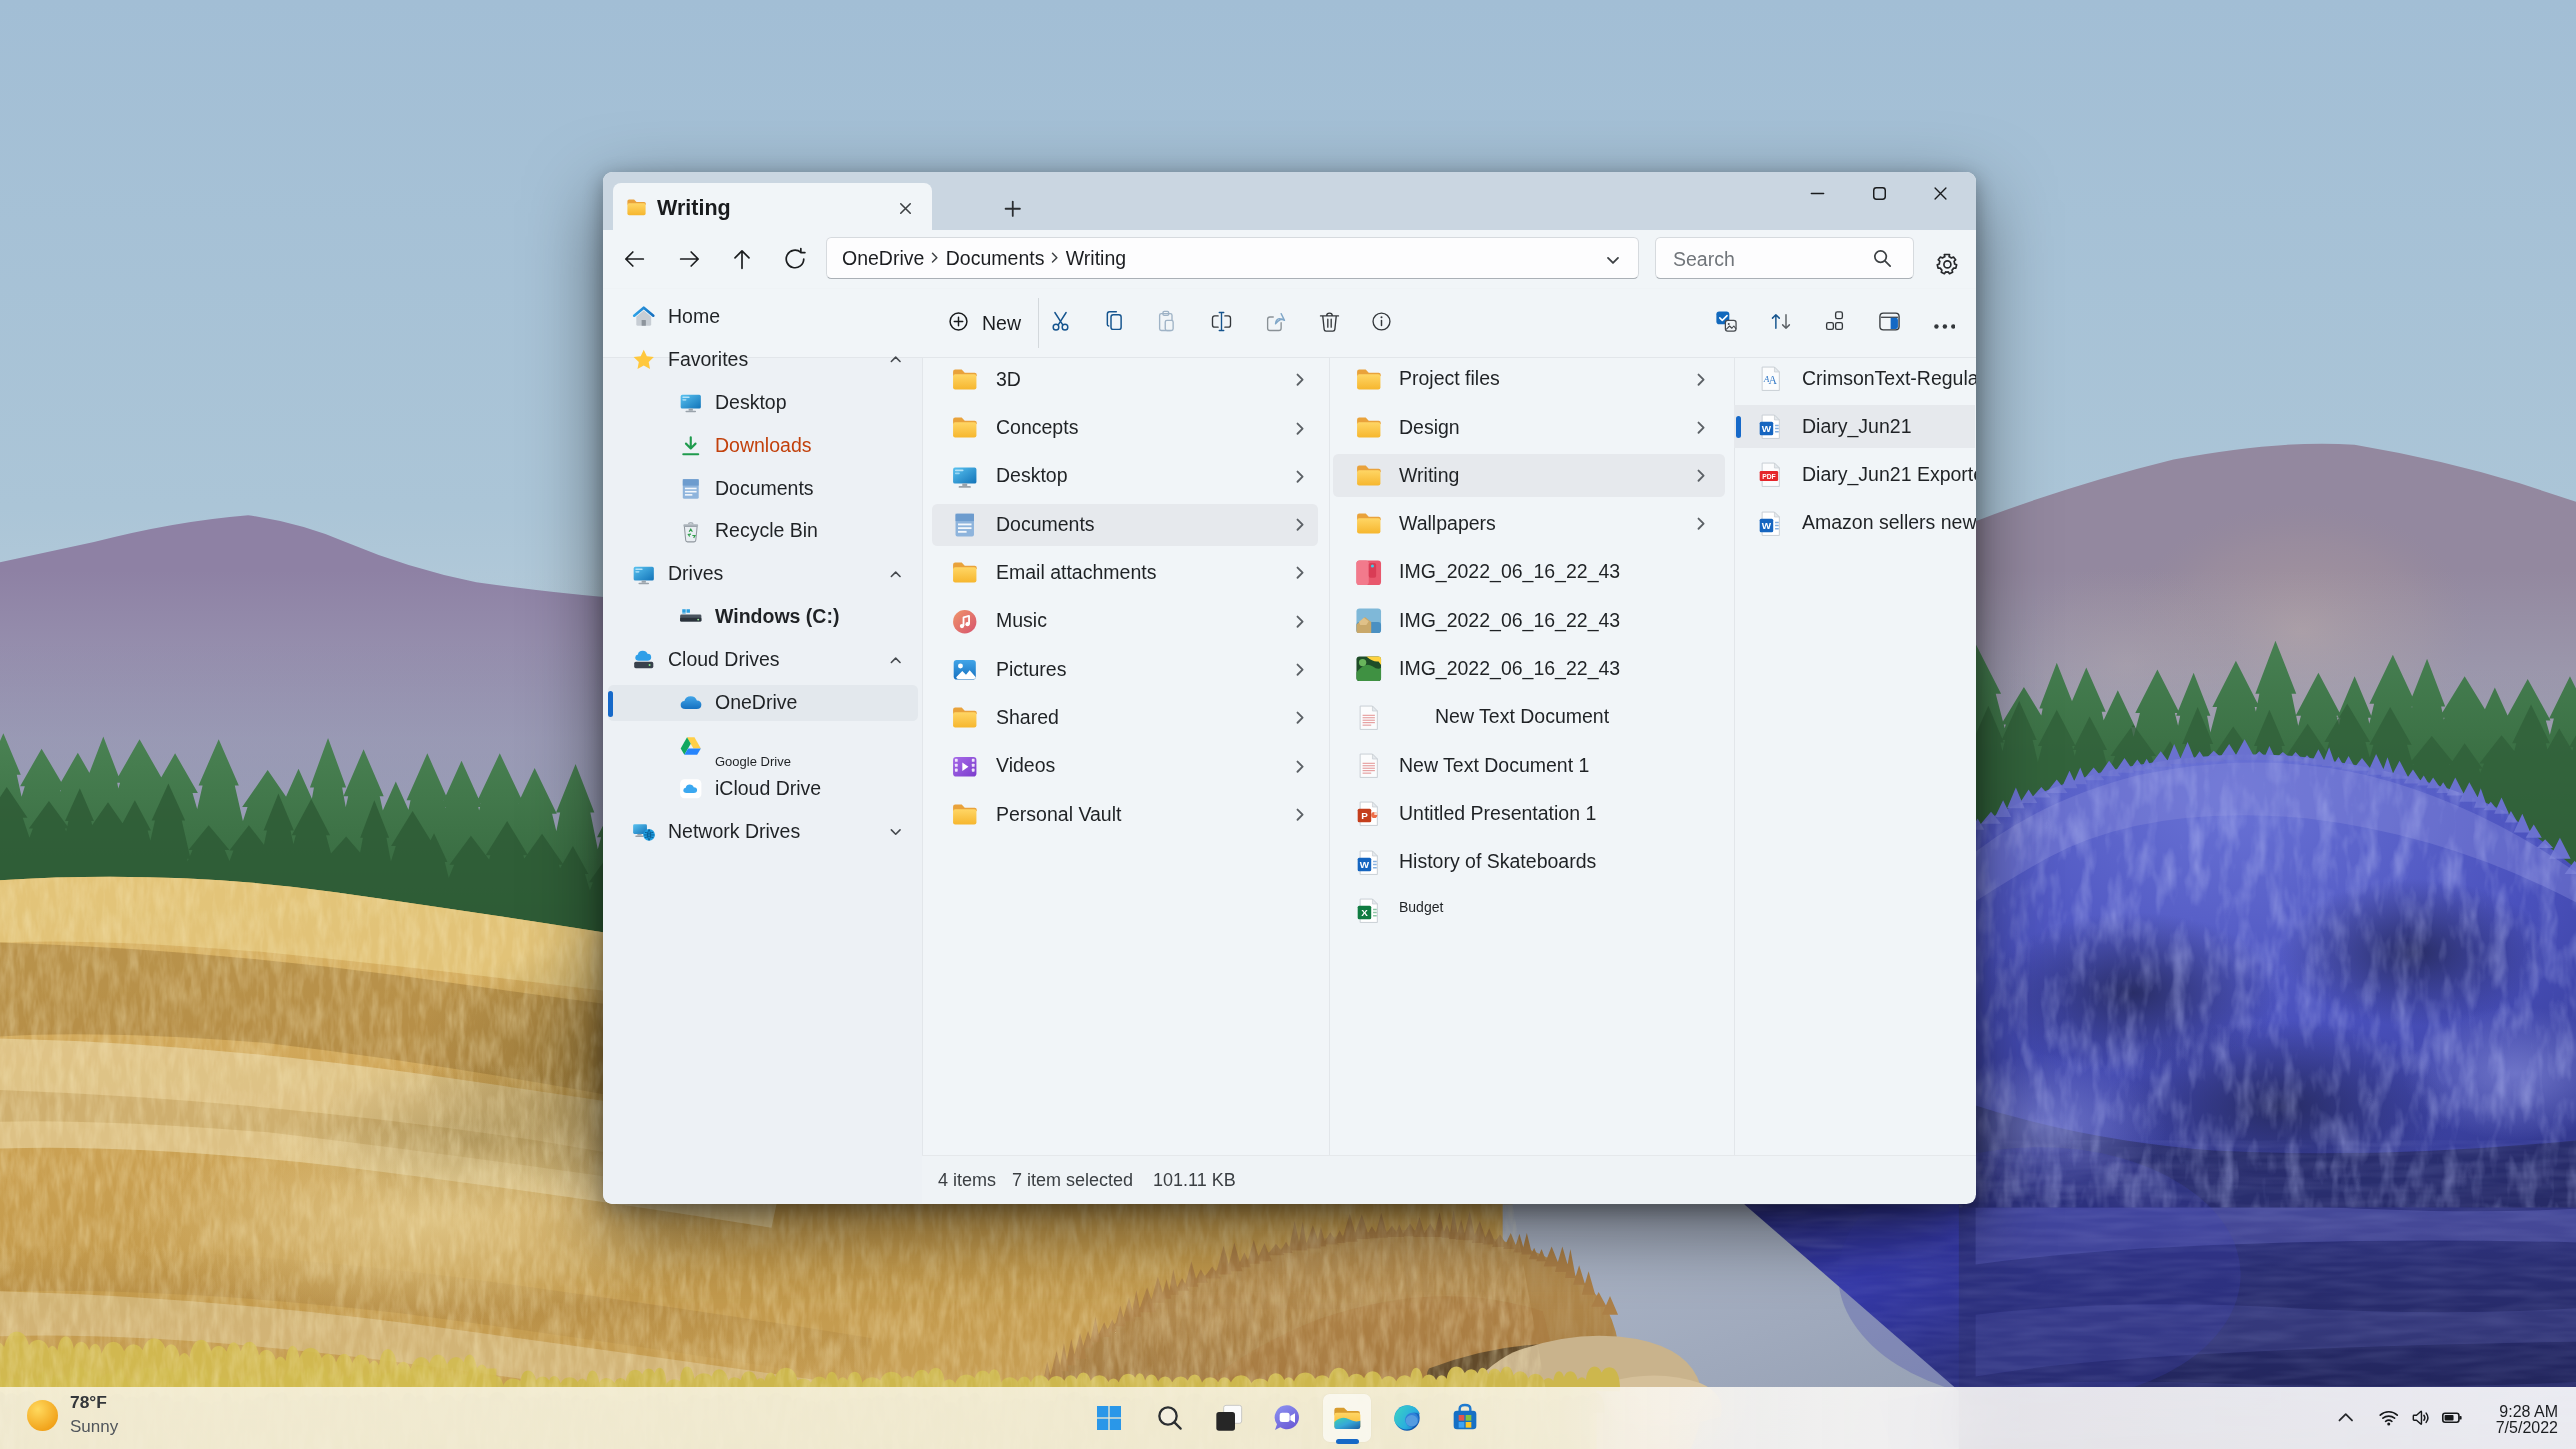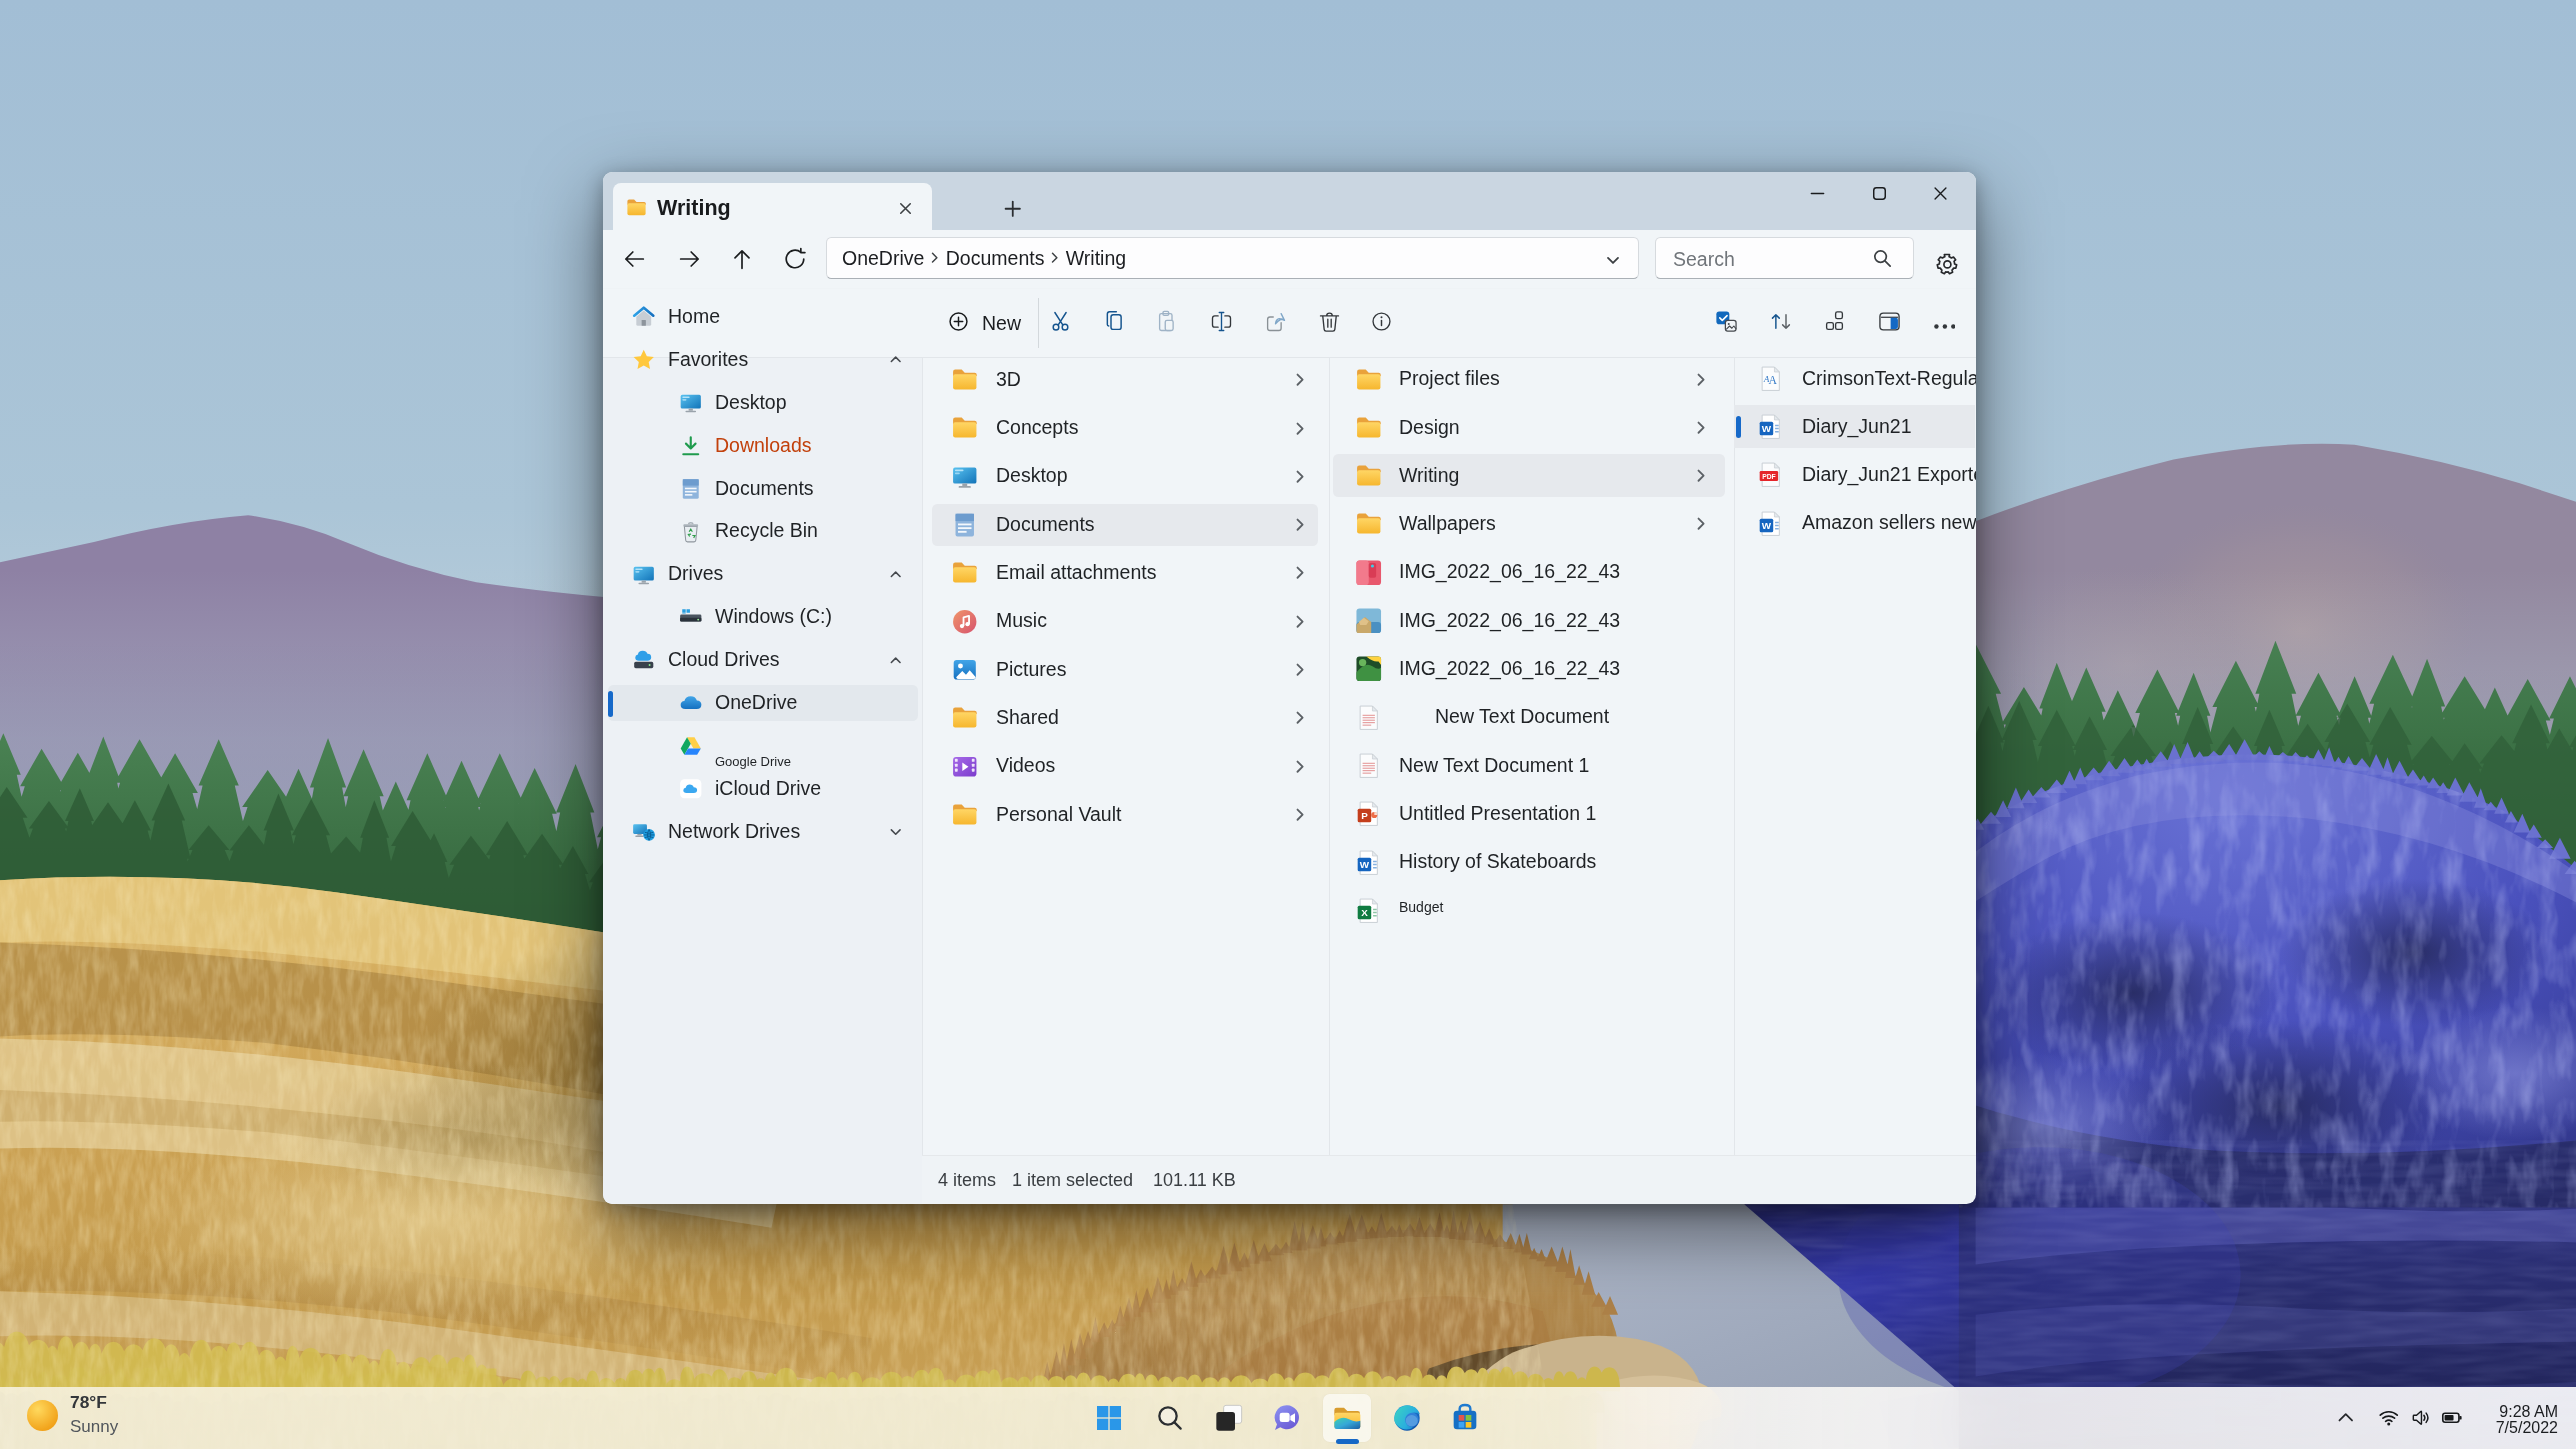--- a/index.html
+++ b/index.html
@@ -409,21 +409,21 @@
     <div style="position:absolute;left:65px;top:390px;font-size:19.5px;color:#1f2225;font-weight:400;white-space:nowrap;">Drives</div>
     <svg style="position:absolute;left:284px;top:394px;" width="17.4" height="17.4" viewBox="0 0 24 24">
       <path d="M6 14.5 l6-6 6 6" stroke="#45494e" stroke-width="2.2" fill="none" stroke-linecap="round" stroke-linejoin="round"></path>
     </svg>
     <svg style="position:absolute;left:75px;top:433px;" width="25.5" height="25.5" viewBox="0 0 48 48">
       <rect x="4" y="18" width="40" height="13" rx="2.5" fill="#4a545f"></rect>
       <rect x="4" y="24" width="40" height="7" rx="2" fill="#2a323b"></rect>
       <path d="M8 8 h6.5 v6.5 H8 Z M16 8 h6.5 v6.5 H16 Z M8 16 h6.5 v1 H8 Z" fill="#2a9fe0"></path>
       <circle cx="38" cy="27.5" r="1.8" fill="#9df09d"></circle>
     </svg>
-    <div style="position:absolute;left:112px;top:433px;font-size:19.5px;color:#1f2225;font-weight:400;white-space:nowrap;">Windows (C:)</div>
+    <div style="position:absolute;left:112px;top:433px;font-size:19.5px;color:#1f2225;font-weight:700;white-space:nowrap;">Windows (C:)</div>
     <svg style="position:absolute;left:28px;top:476px;" width="25.5" height="25.5" viewBox="0 0 48 48">
       <rect x="6" y="26" width="36" height="12" rx="3" fill="#39414c"></rect>
       <circle cx="35" cy="32" r="1.8" fill="#8ef08e"></circle>
       <path d="M15 24 q-7 0-7-6 q0-5 5-6 q1-7 9-7 q7 0 9 6 q7 0 7 6.5 q0 6.5-7 6.5 Z" fill="#2f9fe8"></path>
     </svg>
     <div style="position:absolute;left:65px;top:476px;font-size:19.5px;color:#1f2225;font-weight:400;white-space:nowrap;">Cloud Drives</div>
     <svg style="position:absolute;left:284px;top:480px;" width="17.4" height="17.4" viewBox="0 0 24 24">
       <path d="M6 14.5 l6-6 6 6" stroke="#45494e" stroke-width="2.2" fill="none" stroke-linecap="round" stroke-linejoin="round"></path>
     </svg>
     <div style="position:absolute;left:5.4px;top:513px;width:310px;height:36px;background:#e3e8ed;border-radius:5.4px;"></div>
@@ -680,21 +680,21 @@
       <path d="M30 5 l8 8 h-8 Z" fill="#e4e9ed" stroke="#c8ced4" stroke-width="1.2"></path>
       <rect x="6" y="16" width="22" height="22" rx="2.5" fill="#1565c0"></rect>
       <text x="17" y="33" font-size="16" font-weight="bold" fill="#fff" text-anchor="middle" font-family="Liberation Sans">W</text>
       <g stroke="#87b1e0" stroke-width="2.4">
         <path d="M31 22 h6 M31 27 h6 M31 32 h6"></path>
       </g>
     </svg>
     <div style="position:absolute;left:1199px;top:339px;font-size:19.5px;color:#1f2225;font-weight:400;white-space:nowrap;">Amazon sellers newsle</div>
     <div style="position:absolute;left:319px;top:983px;width:1054px;height:1.3px;background:#e5e8eb;"></div>
     <div style="position:absolute;left:335px;top:998px;font-size:18px;color:#3a3e42;font-weight:400;white-space:nowrap;">4 items</div>
-    <div style="position:absolute;left:409px;top:998px;font-size:18px;color:#3a3e42;font-weight:400;white-space:nowrap;">1 item selected</div>
+    <div style="position:absolute;left:409px;top:998px;font-size:18px;color:#3a3e42;font-weight:400;white-space:nowrap;">7 item selected</div>
     <div style="position:absolute;left:550px;top:998px;font-size:18px;color:#3a3e42;font-weight:400;white-space:nowrap;">101.11 KB</div>
 </div>
 <div id="taskbar" style="position:absolute;left:0;top:1387px;width:2576px;height:62px;background:linear-gradient(90deg, rgba(252,249,241,0.80) 0%, rgba(252,249,241,0.80) 55%, rgba(252,250,247,0.88) 72%, rgba(251,251,253,0.92) 100%);backdrop-filter:blur(28px)">
 <div style="position:absolute;left:27px;top:13.4px;width:31px;height:31px;border-radius:50%;background:radial-gradient(circle at 35% 30%,#ffd95e,#f2a51d 70%,#e8930f)"></div>
     <div style="position:absolute;left:70px;top:5.4px;font-size:17.4px;color:#33363a;font-weight:700;white-space:nowrap;">78°F</div>
     <div style="position:absolute;left:70px;top:29.5px;font-size:17px;color:#51565c;font-weight:400;white-space:nowrap;">Sunny</div>
     <svg style="position:absolute;left:1093px;top:14.8px" width="32" height="32" viewBox="0 0 48 48">
       <g fill="#2a97e8">
         <rect x="6" y="6" width="17" height="17"></rect>
         <rect x="25" y="6" width="17" height="17"></rect>

